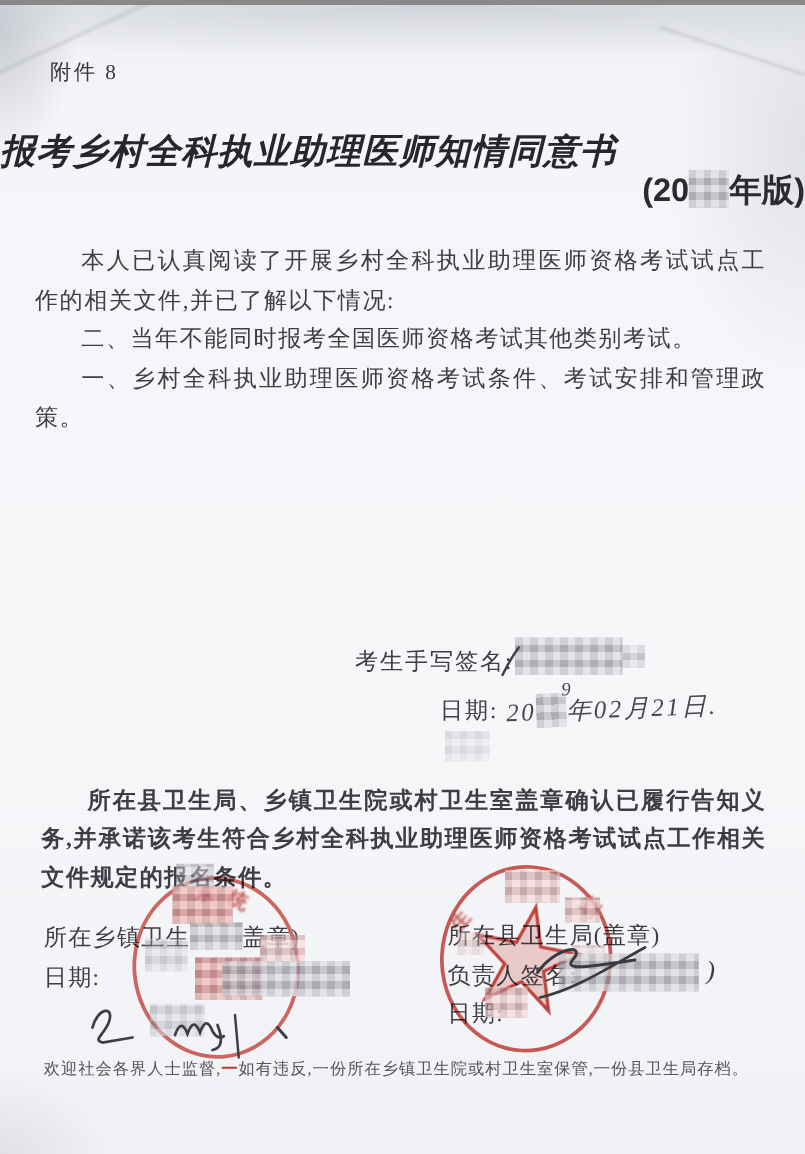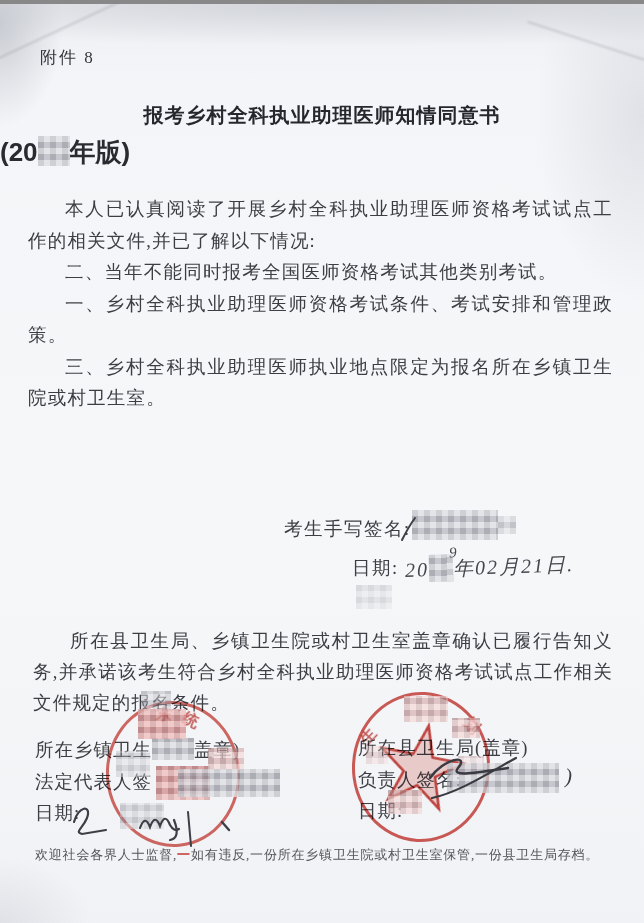--- a/index.html
+++ b/index.html
@@ -12,37 +12,37 @@
       radial-gradient(150px 260px at 100% 12%, rgba(212,215,221,.65), rgba(212,215,221,0) 72%),
       radial-gradient(130px 100px at 0% 100%, rgba(208,210,217,.55), rgba(208,210,217,0) 70%),
       linear-gradient(180deg,#edeff2 0%, #f4f5f8 8%, #f6f7f9 60%, #f1f2f5 100%);
   }
   .crease{position:absolute;background:rgba(150,153,162,.38);filter:blur(1.2px);z-index:1;}
   .crease-tl{left:-28px;top:26px;width:170px;height:2px;transform:rotate(-25deg);}
   .crease-tr{right:-30px;top:40px;width:150px;height:2px;transform:rotate(18deg);}
 
   .abs{position:absolute;z-index:2;}
   .attach{left:40px;top:42px;font-size:17px;letter-spacing:2px;color:#36373c;}
-  .title{left:0;right:0;top:98px;text-align:center;font-size:20px;font-weight:700;
-         font-family:"Liberation Sans","DejaVu Sans",sans-serif;letter-spacing:1px;color:#26272c;}
-  .subtitle{left:0;right:0;top:131px;text-align:left;font-size:26px;font-weight:700;
+  .title{left:0;right:0;top:98px;font-size:28px;font-weight:700;
+         font-family:"Liberation Sans","DejaVu Sans",sans-serif;letter-spacing:1px;color:#26272c;font-style:italic;}
+  .subtitle{left:0;right:0;top:131px;text-align:right;font-size:26px;font-weight:700;
          font-family:"Liberation Sans","DejaVu Sans",sans-serif;color:#2a2b30;}
 
   .bodytext{left:28px;right:31px;top:190px;font-size:18.5px;line-height:31.5px;
             text-align:justify;letter-spacing:1.2px;}
   .bodytext p{margin:0;text-indent:2em;}
 
   .sigrow1{left:284px;top:512px;font-size:18.5px;letter-spacing:1.5px;}
   .sigrow2{left:352px;top:549px;font-size:18.5px;letter-spacing:1.5px;}
   .hand{display:inline-block;font-style:italic;font-size:20px;color:#45454d;
         letter-spacing:2px;transform:rotate(-2deg);white-space:nowrap;}
   .nine{position:absolute;top:-10px;right:-6px;font-size:15px;font-style:italic;color:#45454d;}
 
   .confirm{left:33px;right:31px;top:622px;font-size:18.5px;line-height:31px;
-           text-align:justify;letter-spacing:1.2px;}
+           text-align:justify;letter-spacing:1.2px;font-weight:bold;}
   .confirm p{margin:0;text-indent:2em;}
 
   .blk{font-size:18.5px;letter-spacing:1px;z-index:2;}
   .blk .row{height:31.5px;white-space:nowrap;}
   .blk-l{left:35px;top:733px;}
   .blk-r{left:358px;top:731px;}
 
   .footnote{left:35px;top:842px;font-size:13px;letter-spacing:.8px;color:#54555b;z-index:2;}
   .redchar{color:#c23a31;font-weight:700;}
 
@@ -86,21 +86,20 @@
 
   <div class="abs title">报考乡村全科执业助理医师知情同意书</div>
   <div class="abs subtitle">
     <span>(20</span><span class="pxi px-g" style="width:32px;height:30px;vertical-align:-5px;"></span><span>年版)</span>
   </div>
 
   <div class="abs bodytext">
     <p>本人已认真阅读了开展乡村全科执业助理医师资格考试试点工作的相关文件,并已了解以下情况:</p>
     <p>二、当年不能同时报考全国医师资格考试其他类别考试。</p>
     <p>一、乡村全科执业助理医师资格考试条件、考试安排和管理政策。</p>
-    <p>三、乡村全科执业助理医师执业地点限定为报名所在乡镇卫生院或村卫生室。</p>
   </div>
 
   <div class="abs sigrow1">
     <span>考生手写签名:</span>
   </div>
   <svg class="ink" style="left:400px;top:512px;" width="18" height="26">
     <path d="M15 2 C 9 10, 5 18, 2 24" stroke="#3f3f48" stroke-width="2" fill="none" stroke-linecap="round"></path>
   </svg>
   <div class="px px-g" style="left:412px;top:506px;width:86px;height:30px;"></div>
   <div class="px px-g" style="left:498px;top:512px;width:18px;height:18px;opacity:.7;"></div>
@@ -112,23 +111,20 @@
   <div class="px px-g" style="left:356px;top:581px;width:36px;height:24px;opacity:.4;"></div>
 
   <div class="abs confirm">
     <p>所在县卫生局、乡镇卫生院或村卫生室盖章确认已履行告知义务,并承诺该考生符合乡村全科执业助理医师资格考试试点工作相关文件规定的报名条件。</p>
   </div>
   <div class="px px-g" style="left:141px;top:687px;width:30px;height:21px;opacity:.7;"></div>
 
   <div class="abs blk blk-l">
     <div class="row">
       <span>所在乡镇卫生</span><span class="pxi px-g" style="width:42px;height:22px;"></span><span>盖章)</span>
-    </div>
-    <div class="row">
-      <span>法定代表人签</span>
     </div>
     <div class="row">
       <span>日期:</span>
     </div>
   </div>
 
   <div class="abs blk blk-r">
     <div class="row">
       <span>所在县卫生局(盖章)</span>
     </div>

